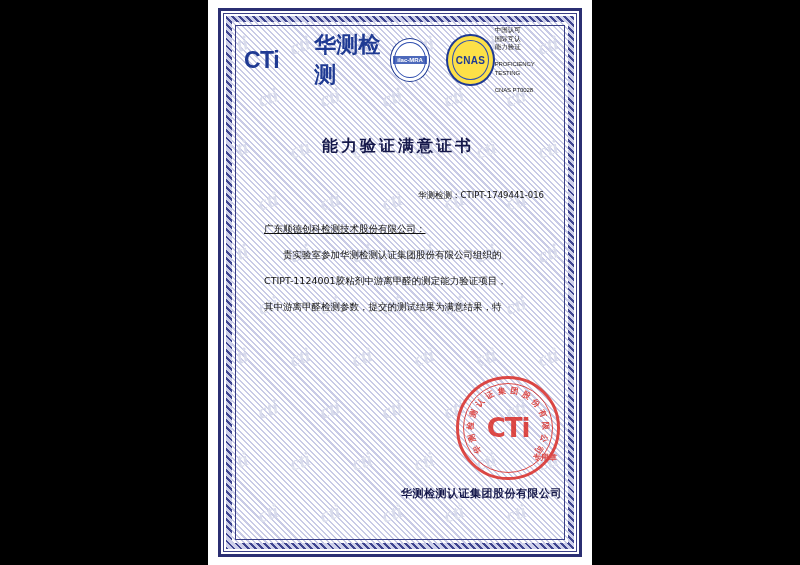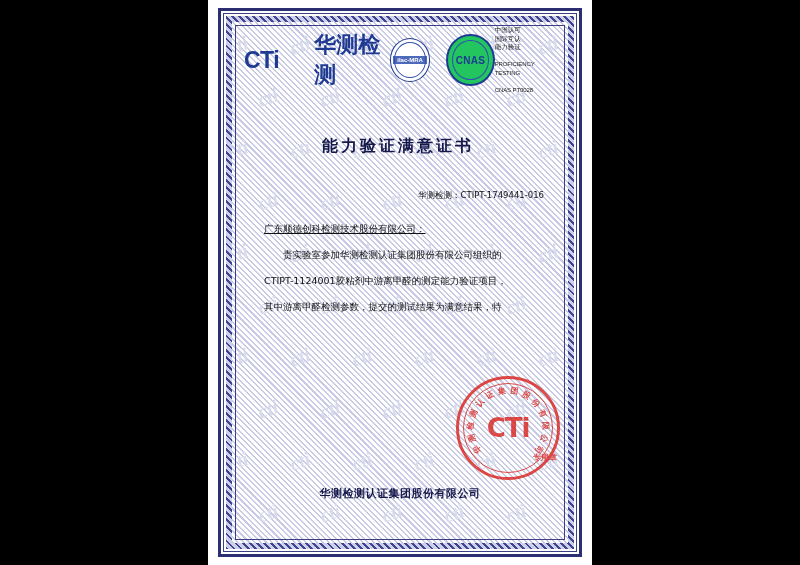--- a/index.html
+++ b/index.html
@@ -164,21 +164,21 @@
     font-weight: bold;
     line-height: 8px;
   }
 
   .cnas-mark {
     width: 48px;
     height: 48px;
     border-radius: 50%;
     border: 2px solid #1f3a93;
     position: relative;
-    background: #22c55e;
+    background: #fde047;
     margin-left: 16px;
   }
   .cnas-mark .inner-ring {
     position: absolute;
     left: 4px; top: 4px; right: 4px; bottom: 4px;
     border-radius: 50%;
     border: 1px solid #2f4fb0;
   }
   .cnas-mark .txt {
     position: absolute;
@@ -251,21 +251,21 @@
     top: 408px;
     font-size: 9px;
     color: #111111;
     font-family: "DejaVu Sans", sans-serif;
   }
   .issuer {
     position: absolute;
     left: 0;
     right: 0;
     top: 458px;
-    text-align: center;
+    text-align: right;
     font-size: 11px;
     font-weight: bold;
     color: #15184a;
     font-family: "DejaVu Sans", sans-serif;
     letter-spacing: 0.5px;
   }
 
   
   .seal {
     position: absolute;

